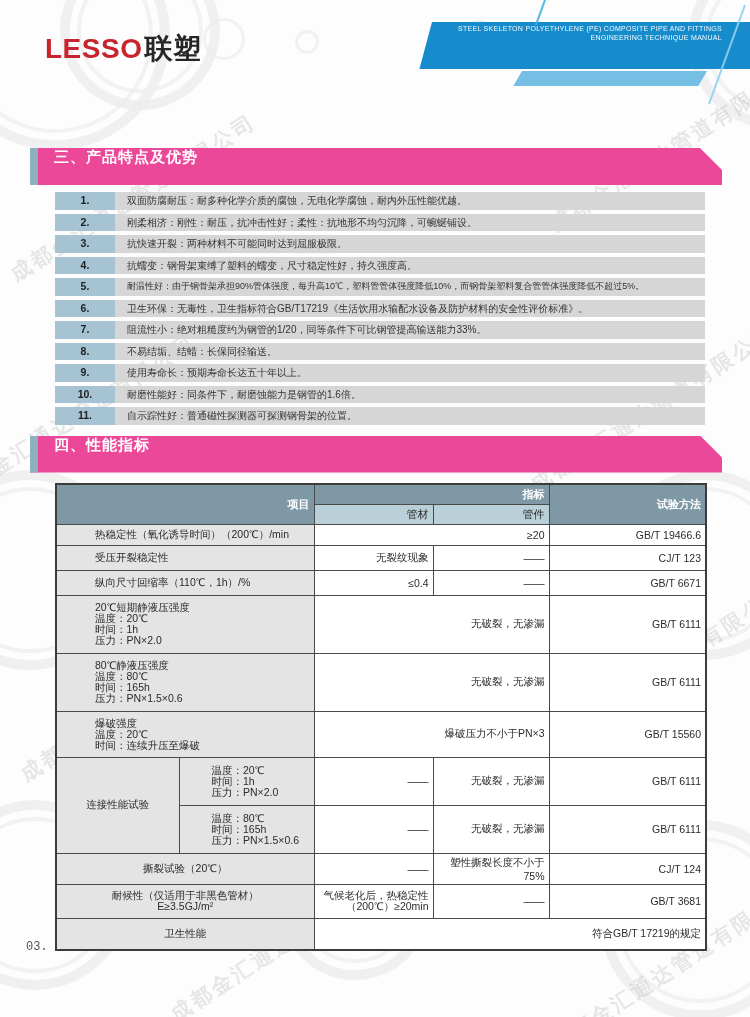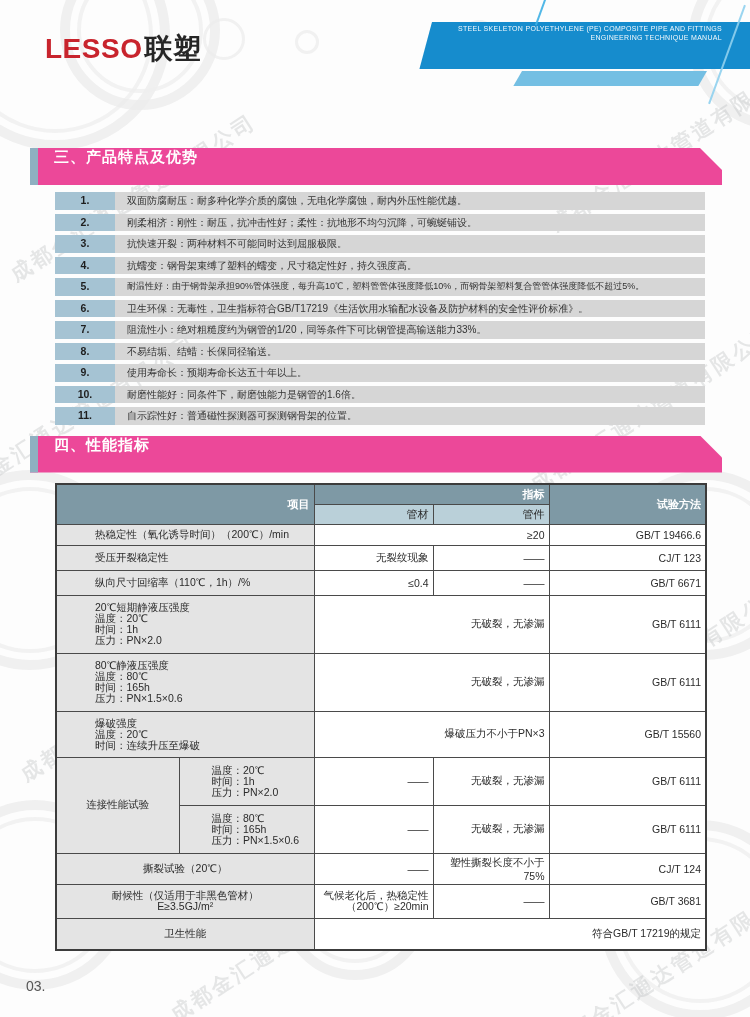--- a/index.html
+++ b/index.html
@@ -57,21 +57,21 @@
   .hrow1 { height:18px; } .hrow2 { height:20px; }
   td.item { background:#e4e4e4; text-align:left; padding-left:38px; }
   td.item.center { text-align:center; padding-left:4px; }
   td.cond { background:#e4e4e4; text-align:left; padding-left:32px; }
   .prel { white-space:pre-line; line-height:11px; }
   .h28{height:21px}.h25{height:25px}.h58{height:58px}.h46{height:46px}
   .h48{height:48px}.h23{height:23px}.h34{height:34px}.h21{height:32px}
   
   .note { margin:4px 0 0 55px; width:650px; border:2px solid #3c3c3c; background:#fff;
     font-size:10.5px; padding:3px 8px; color:#2b2b2b; }
-  .pagenum { position:absolute; left:26px; top:978px; font-size:14px; color:#555; z-index:2; }
+  .pagenum { position:absolute; left:26px; top:940px; font-size:12px; color:#555; z-index:2;font-family:Liberation Mono, monospace; }
 </style>
 </head>
 <body>
 
 <div class="wm-layer">
   <div class="ring" style="left:-60px; top:-80px; width:230px; height:230px;"></div>
   <div class="ring" style="left:60px; top:-50px; width:160px; height:160px;"></div>
   <div class="ring thin" style="left:203px; top:18px; width:42px; height:42px;"></div>
   <div class="ring thin" style="left:295px; top:30px; width:24px; height:24px;"></div>
 

